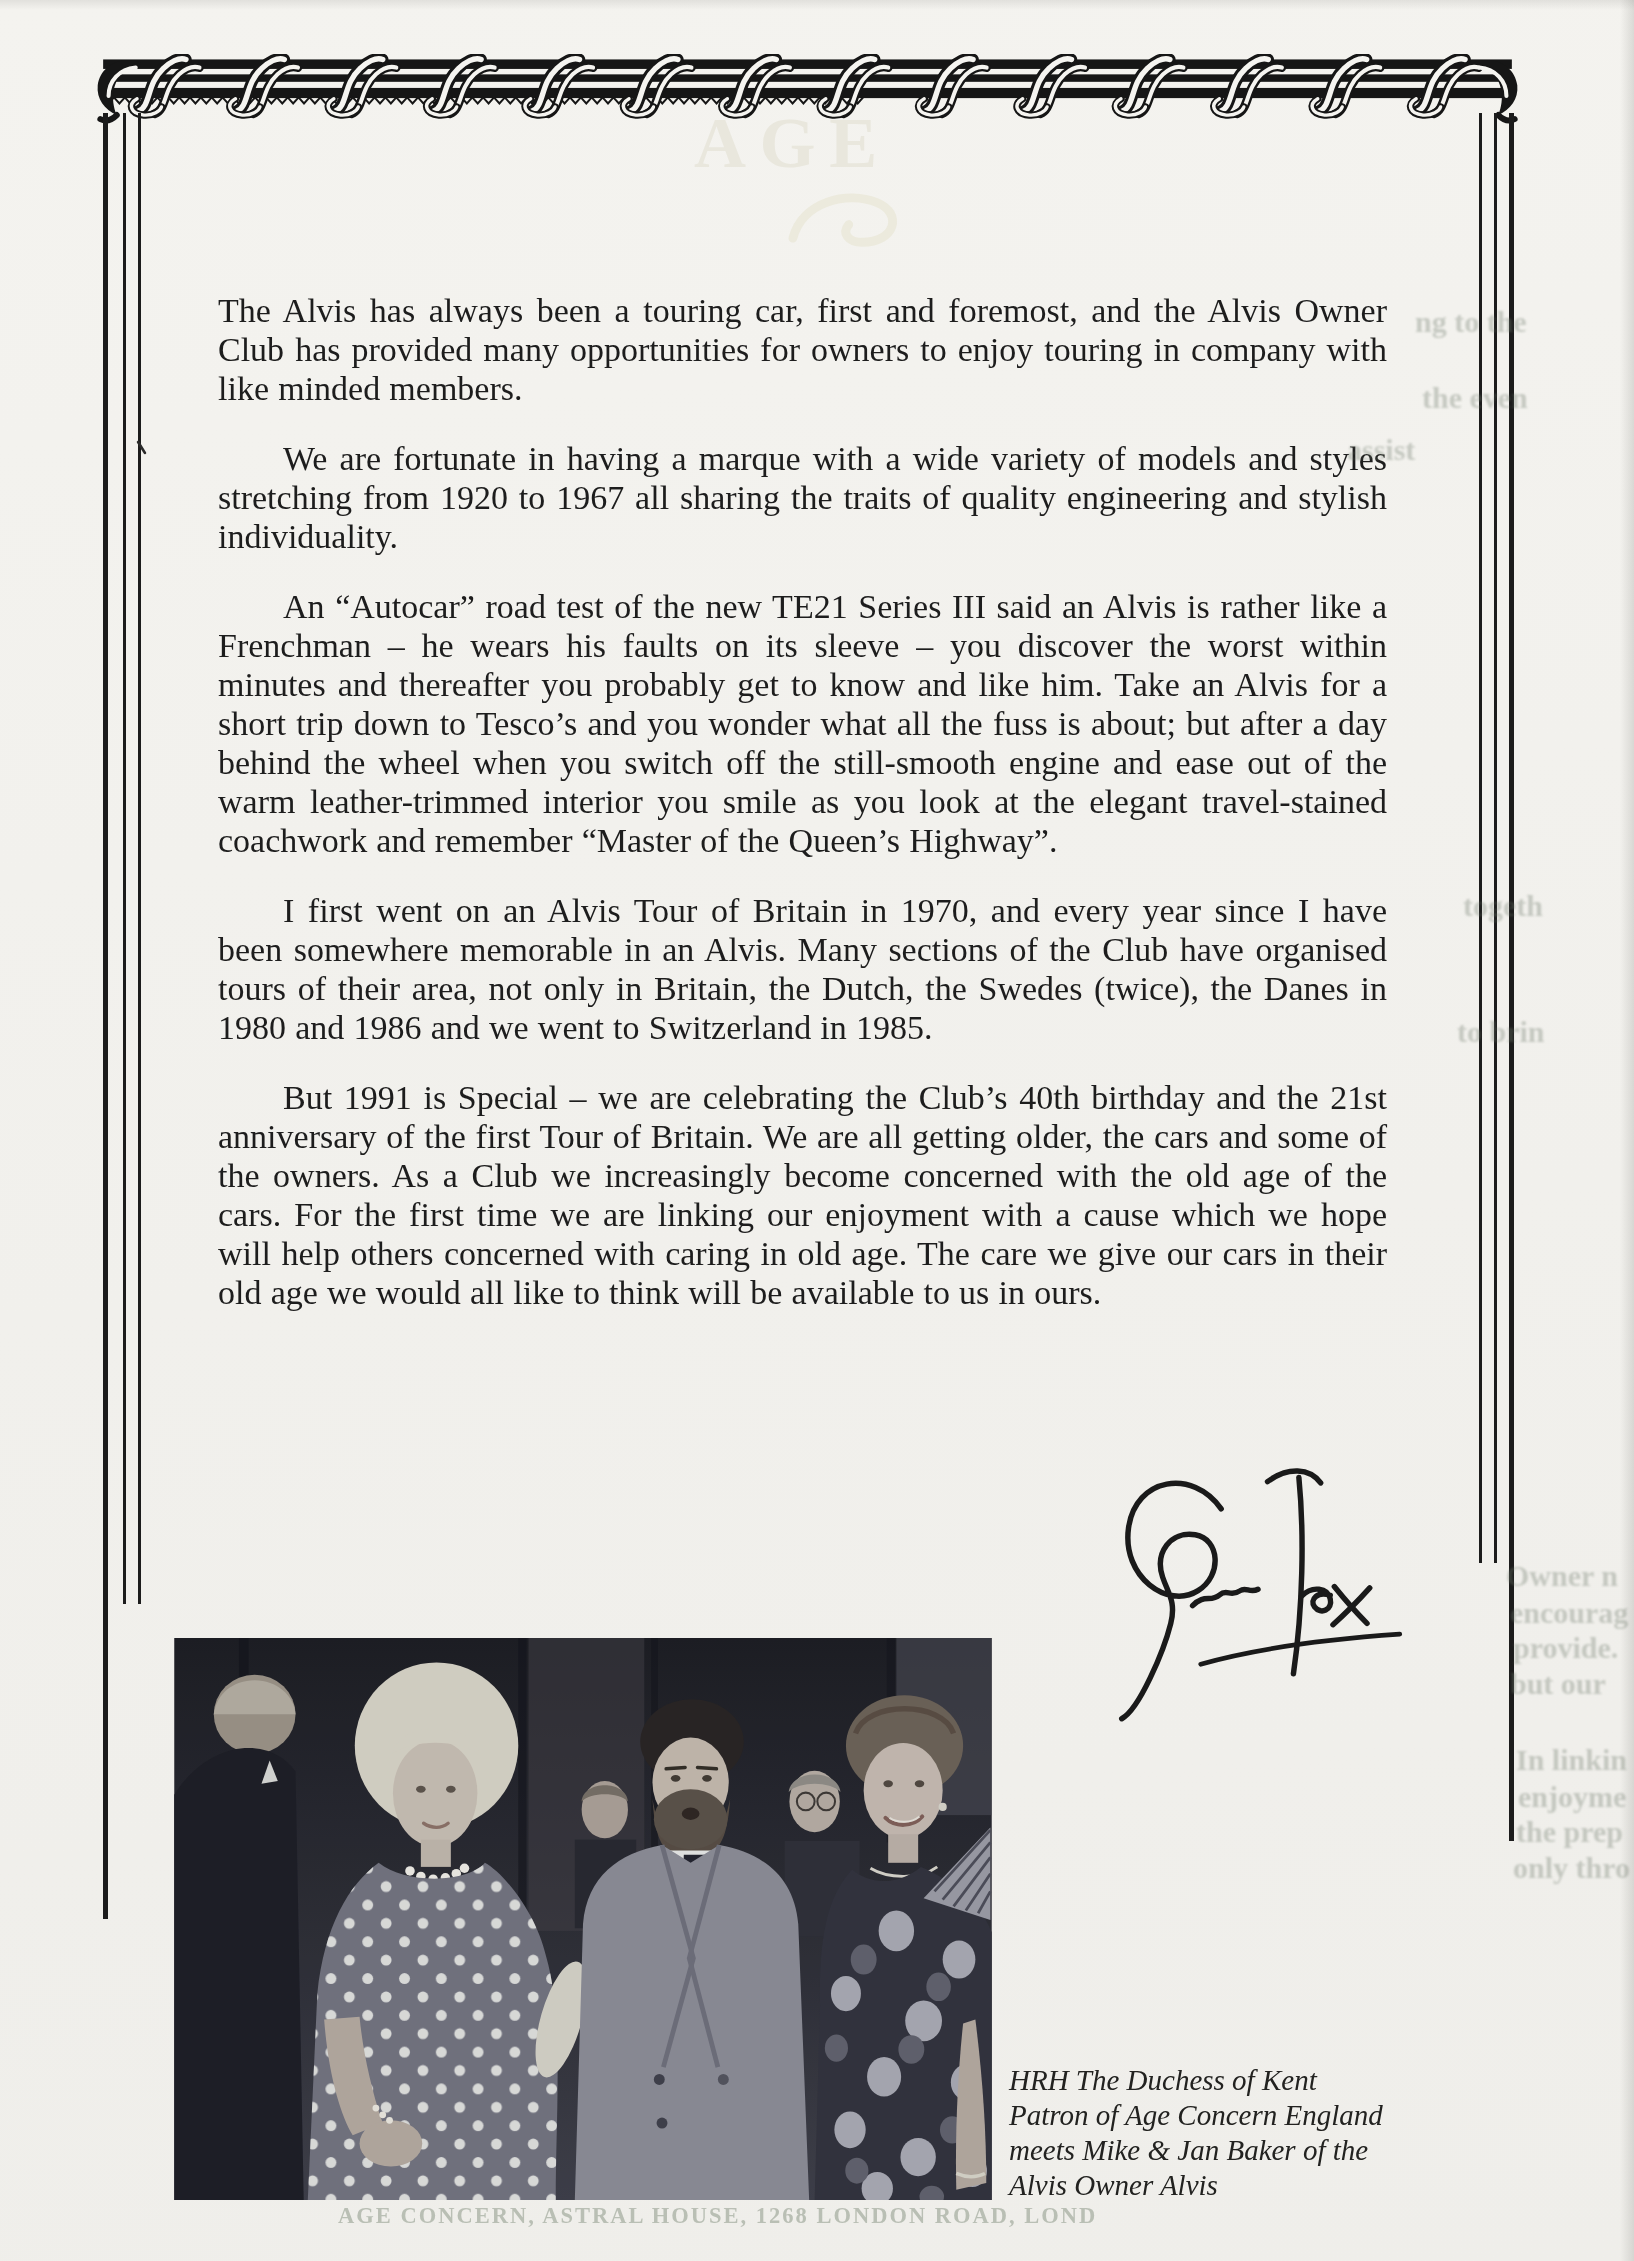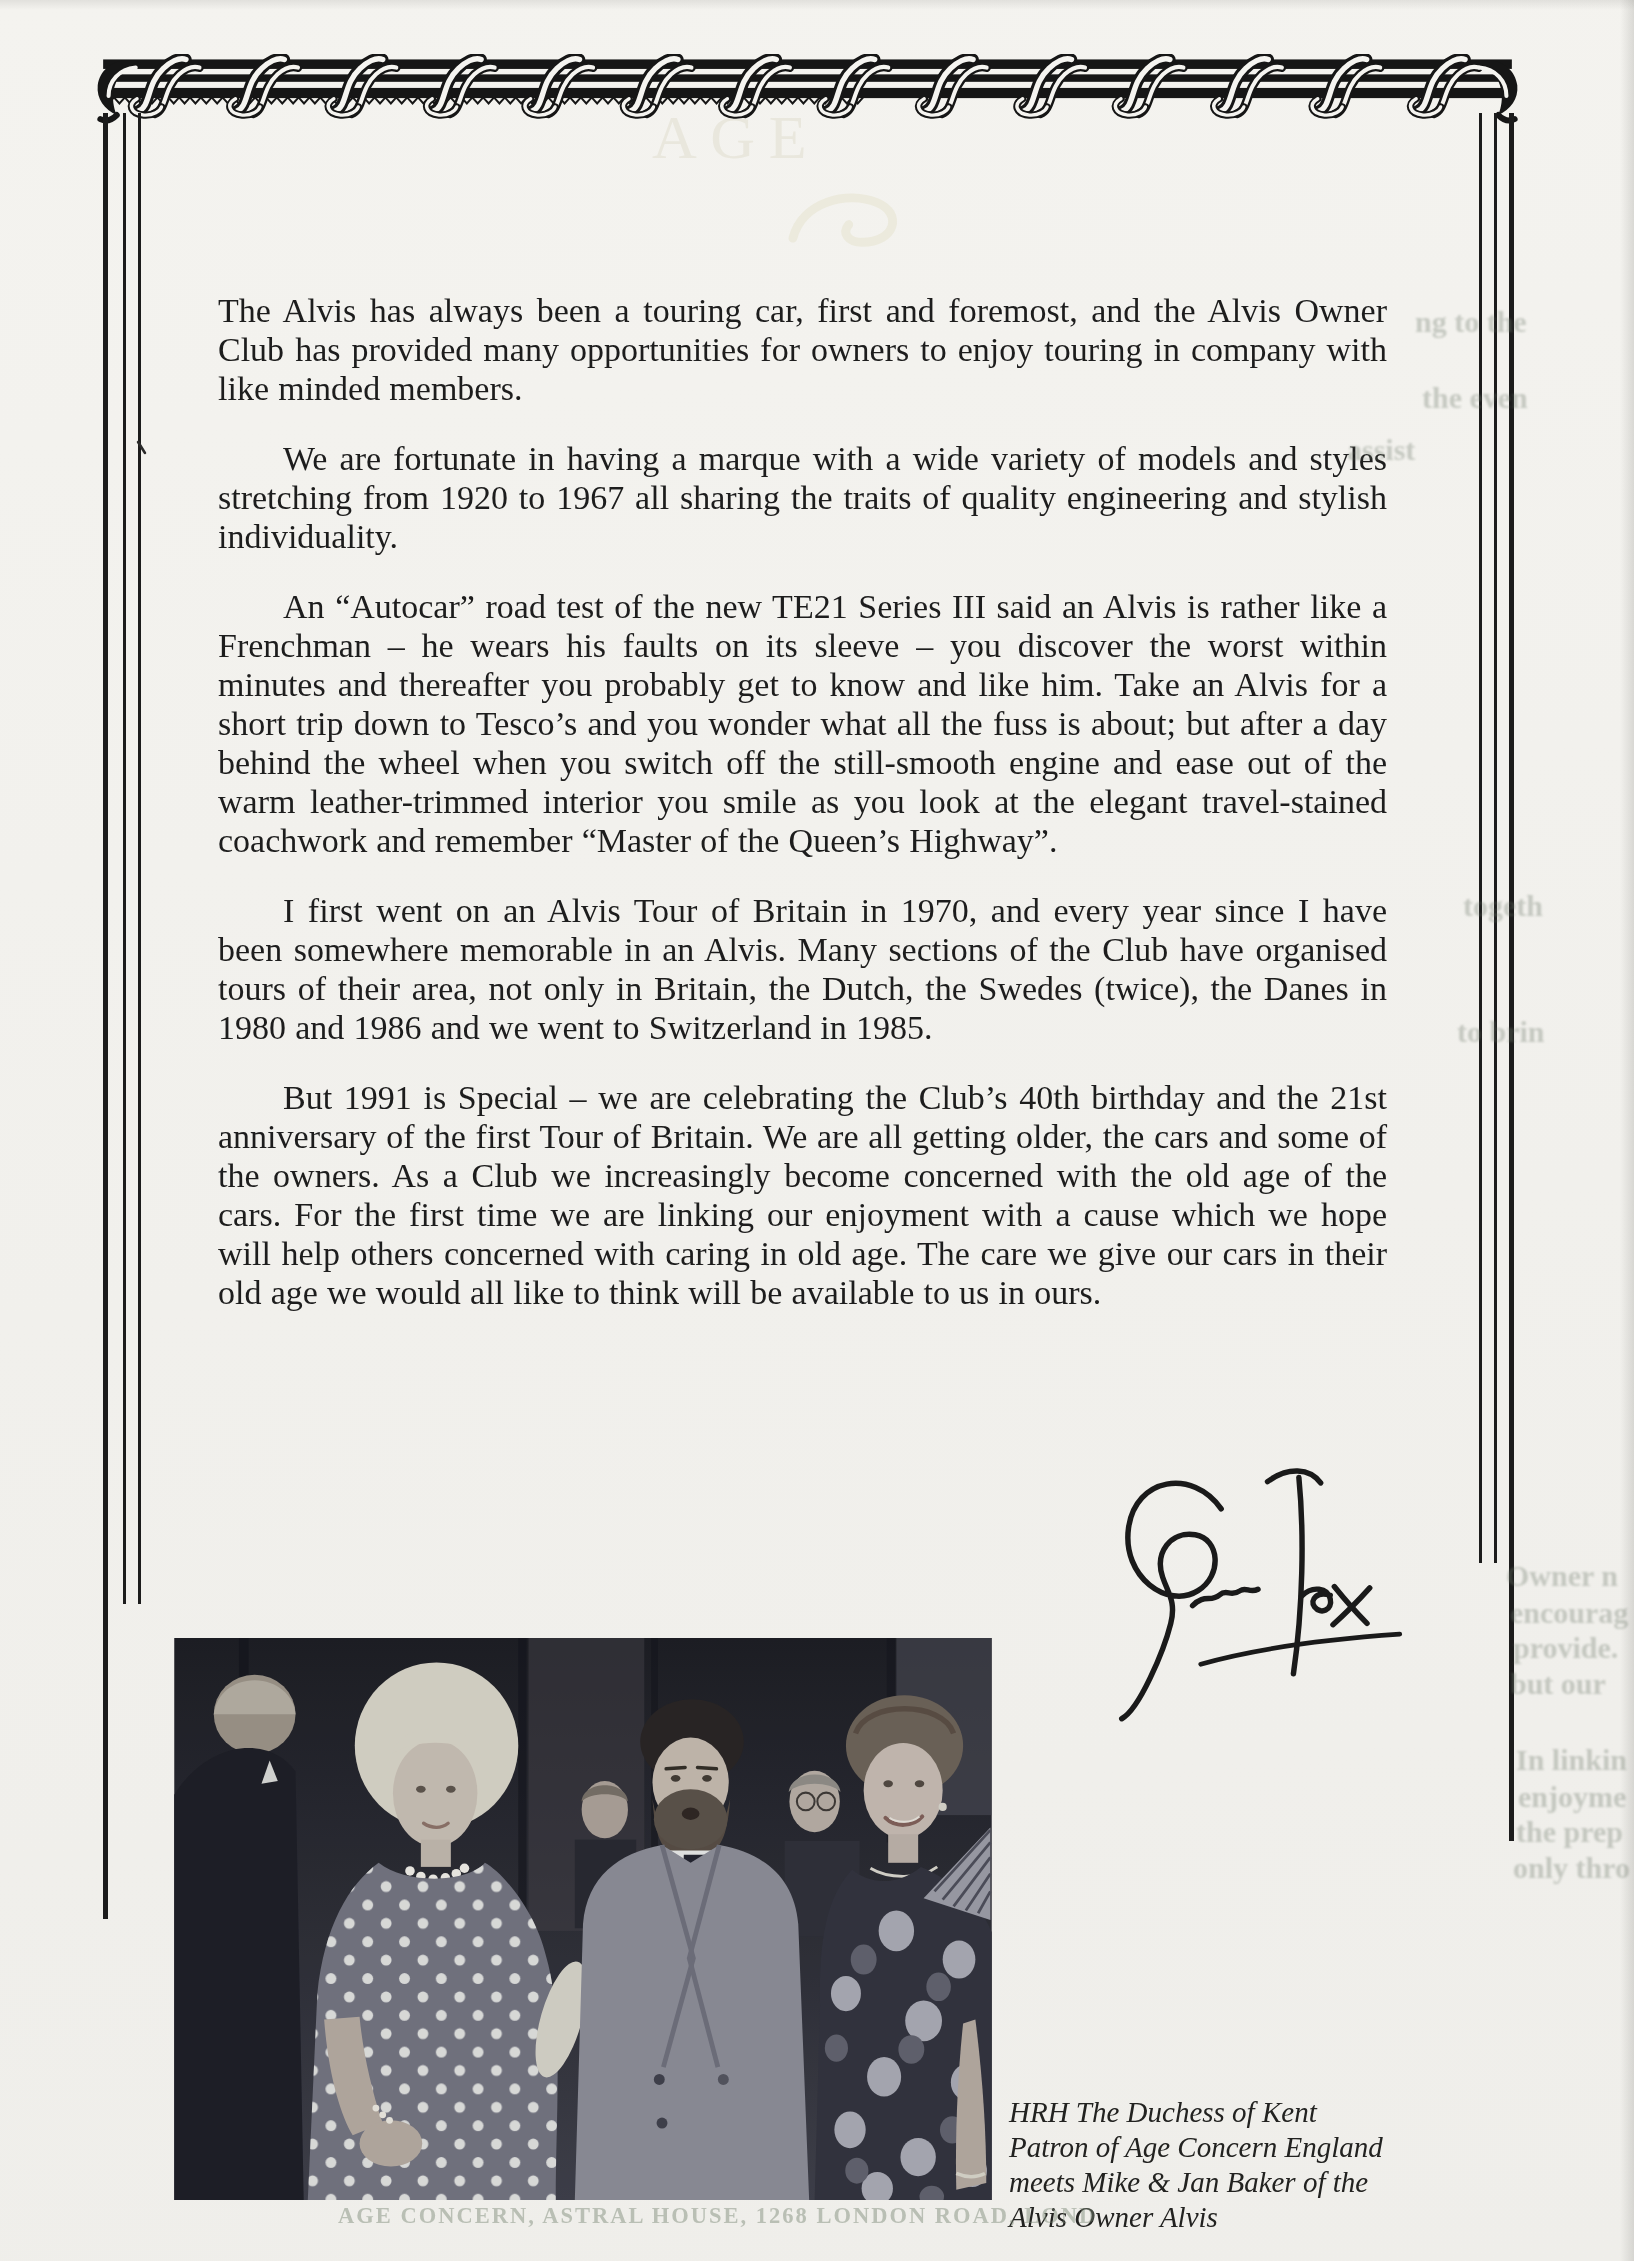--- a/index.html
+++ b/index.html
@@ -22,22 +22,22 @@
   .vline{position:absolute;background:#1c1c1c;}
   .vl-a{left:103px;top:113px;width:5.4px;height:1806px;}
   .vl-b{left:123px;top:113px;width:3.4px;height:1491px;}
   .vl-c{left:138px;top:113px;width:3.4px;height:1491px;}
   .vr-a{left:1509px;top:113px;width:5.4px;height:1728px;}
   .vr-b{left:1494px;top:113px;width:3.4px;height:1450px;}
   .vr-c{left:1479px;top:113px;width:3.4px;height:1450px;}
 
   
   .ghost-age{
-    position:absolute;left:652px;top:102px;
-    font-size:62px;font-weight:400;letter-spacing:13.6px;
+    position:absolute;left:694px;top:102px;
+    font-size:72px;font-weight:700;letter-spacing:13.6px;
     color:#e9e7dd;filter:blur(0.7px);white-space:nowrap;
   }
   .ghost-flourish{position:absolute;left:782px;top:185px;}
   .ghost-frag{
     position:absolute;font-weight:700;font-size:30px;
     color:rgba(112,124,108,0.34);filter:blur(1px);white-space:nowrap;
   }
   .ghost-credit{
     position:absolute;left:338px;top:2203px;
     font-size:22.5px;font-weight:600;letter-spacing:2px;
@@ -56,21 +56,21 @@
   
   .signature{position:absolute;left:1059px;top:1438px;}
 
   
   .photo{position:absolute;left:174px;top:1638px;width:818px;height:562px;margin:0;}
   .photo svg{display:block;}
 
   
   .caption{
     position:absolute;left:1009px;top:2063px;
-    font-style:italic;font-size:29px;line-height:35px;color:#222220;margin-top:32px;
+    font-style:italic;font-size:29px;line-height:35px;color:#222220;
   }
 </style>
 </head>
 <body>
 
 <div class="page">
 
   <div class="ghost-age">AGE</div>
   <svg class="ghost-flourish" width="143" height="75" viewBox="0 0 210 110">
     <path d="M16,78 C30,24 96,8 140,26 C178,42 166,84 118,84 C96,84 88,70 98,58" fill="none" stroke="#eceadd" stroke-width="13" stroke-linecap="round"></path>

